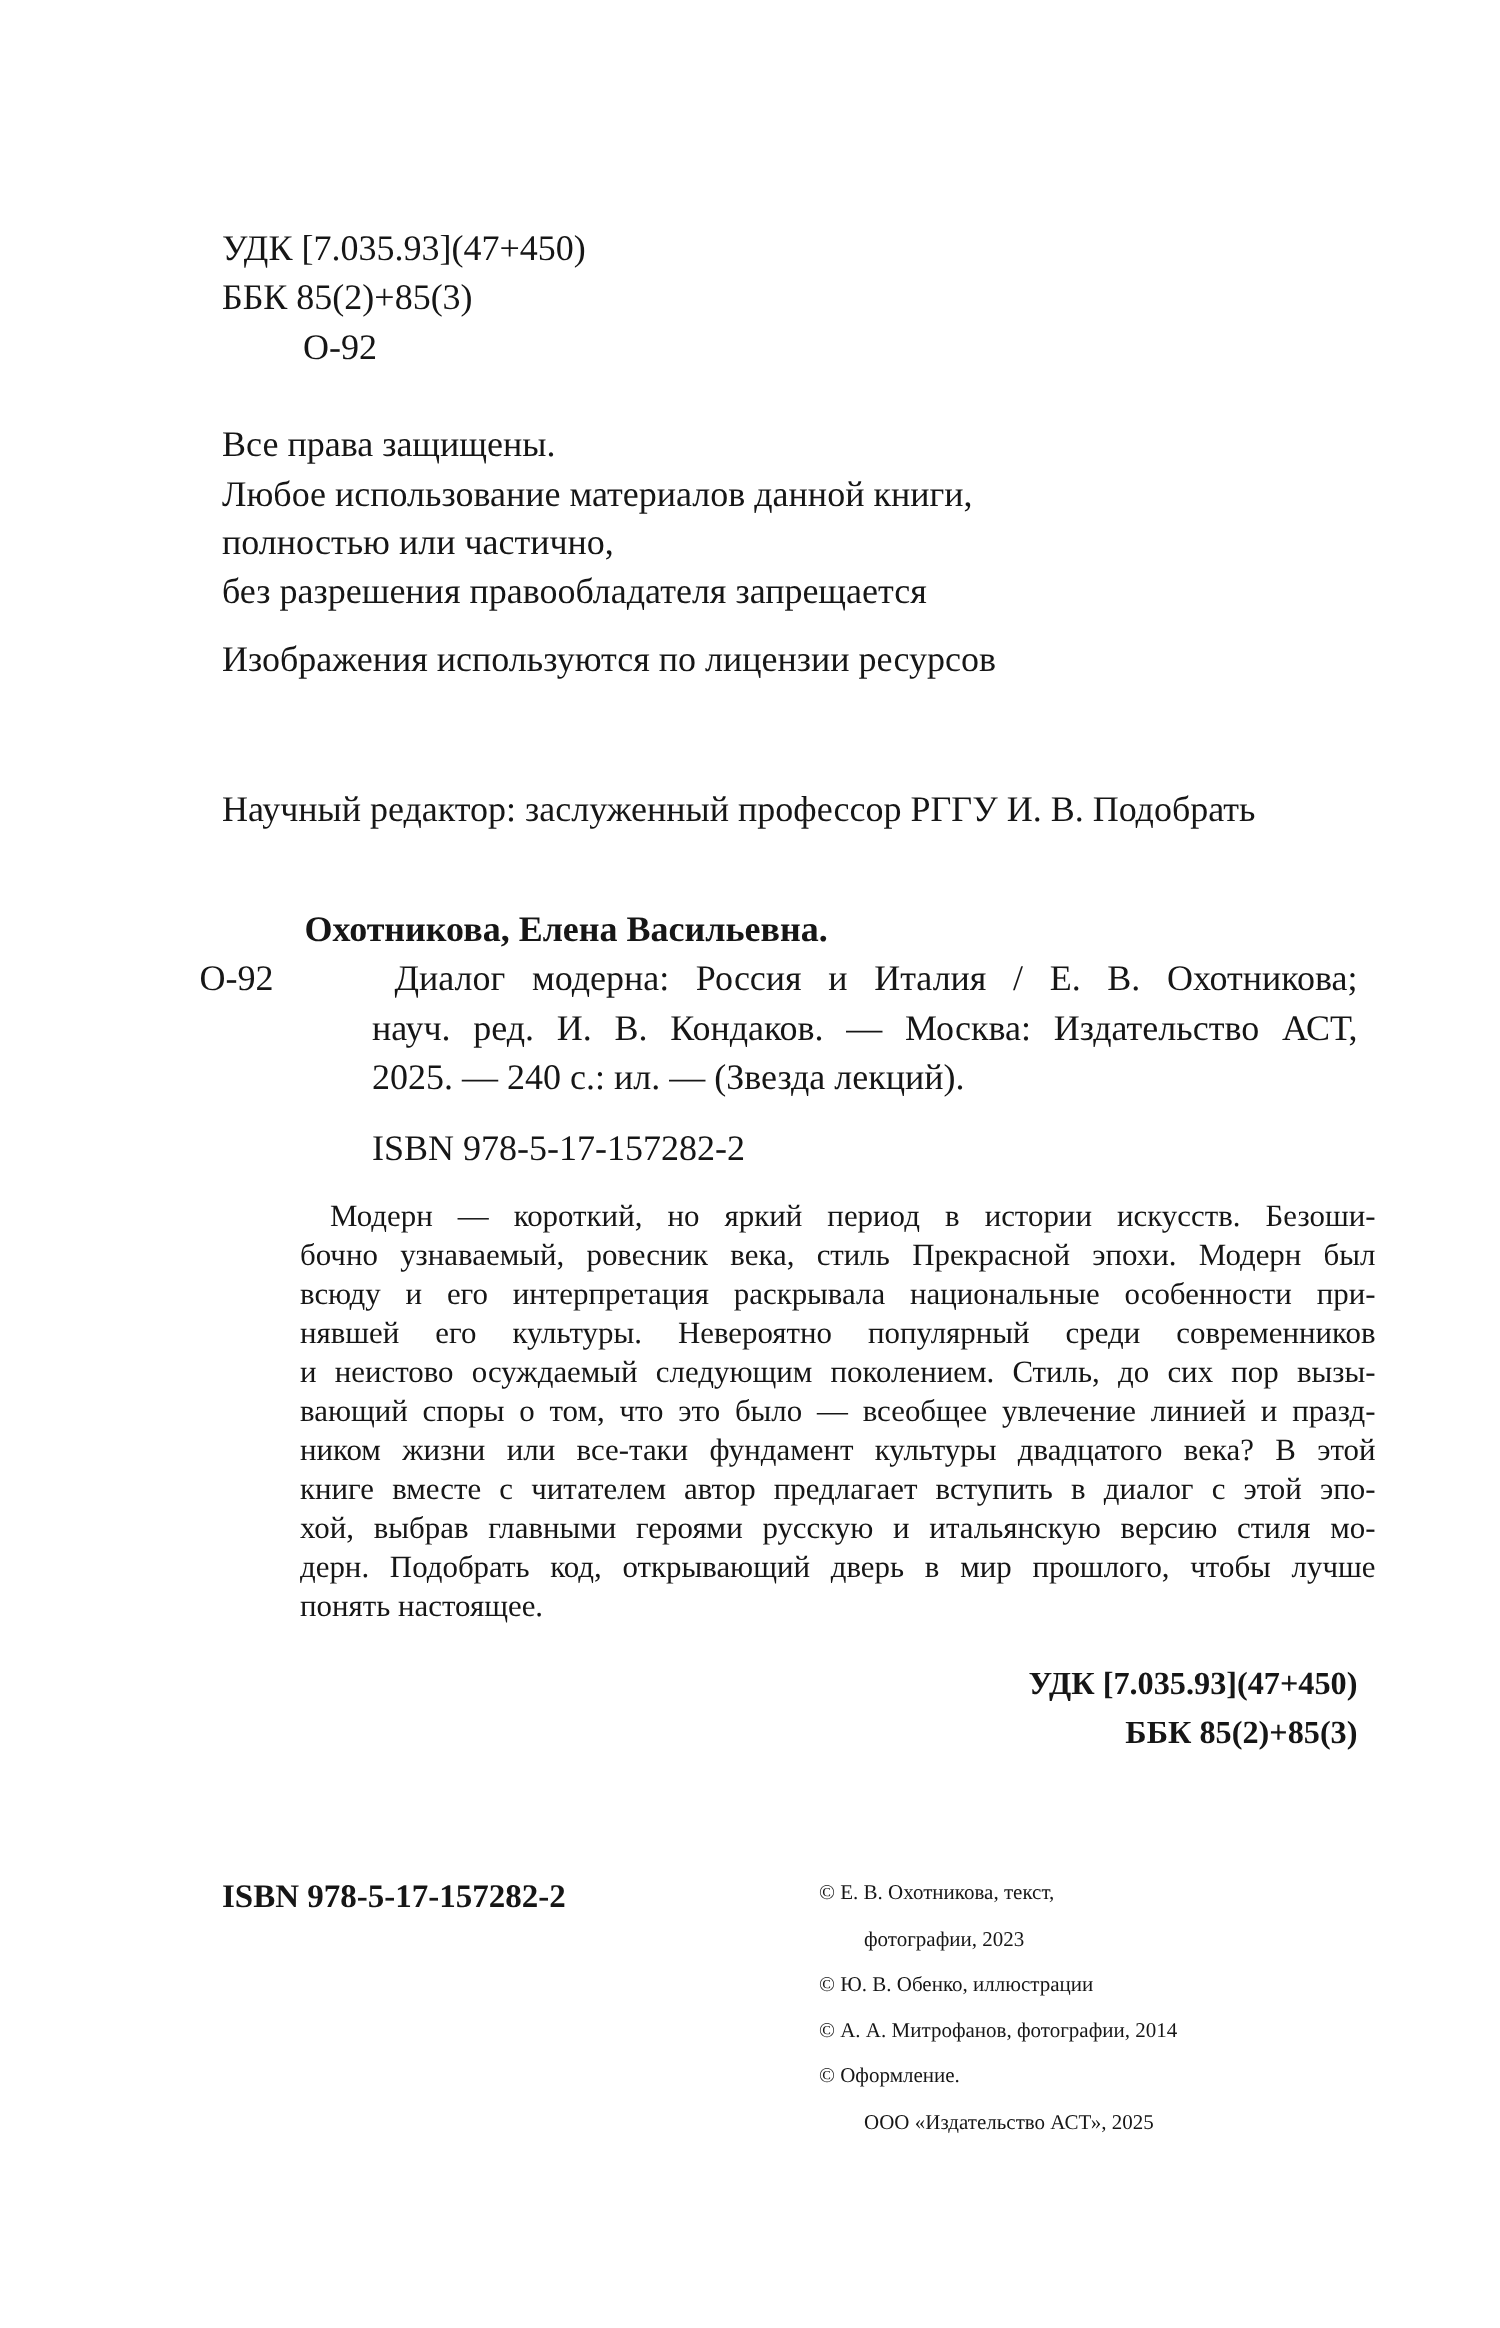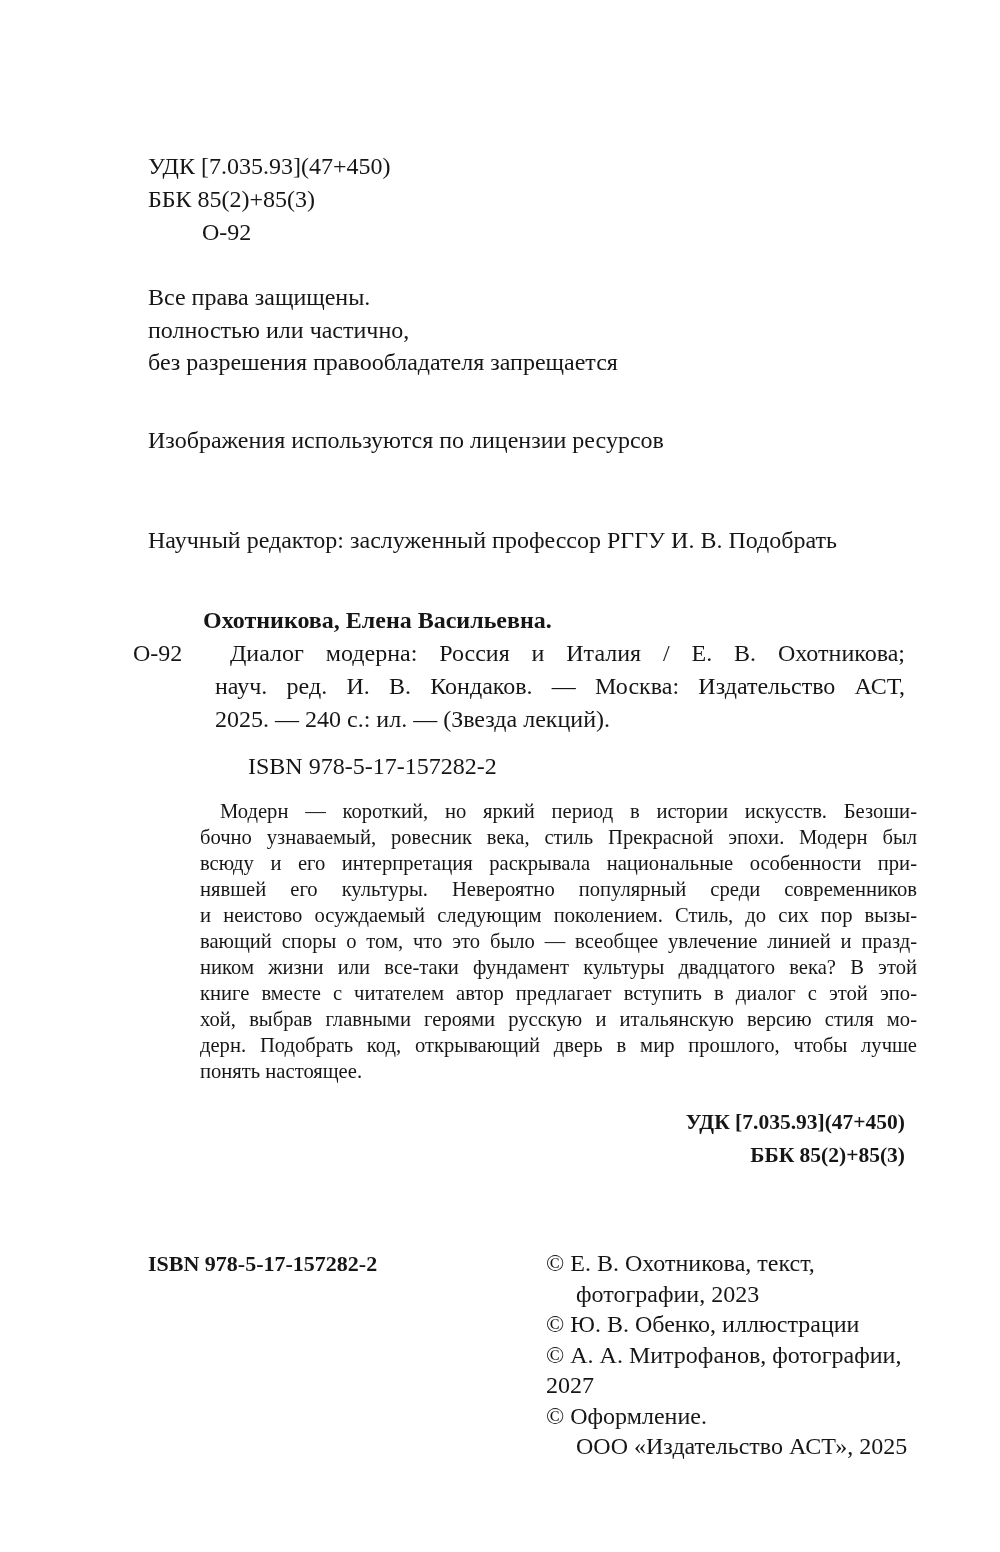--- a/index.html
+++ b/index.html
@@ -22,51 +22,52 @@
   
   .centered-block { left: 148px; width: 760px; text-align: left; font-size: 24px; line-height: 32.5px; }
   .rights-block  { top: 281px; }
   .license-block { top: 424px; }
   .editor-block  { top: 524px; }
 
   
   .card { left: 133px; top: 604px; width: 772px; font-size: 24px; line-height: 33px; }
   .card .heading { font-weight: bold; margin-left: 70px; }
   .card .sign { position: absolute; left: 0; top: 33px; }
-  .card .body { margin-left: 82px; }
+  .card .body { margin-left: 115px; }
   .jline { text-align: justify; text-align-last: justify; }
   .indent { text-indent: 15px; }
 
   .isbn-top { left: 248px; top: 753px; font-size: 24px; }
 
   
   .annotation { left: 200px; top: 798px; width: 717px; font-size: 20.6px; line-height: 26px; }
   .annotation .first { text-indent: 20px; }
 
   
   .codes-bottom { right: 95px; top: 1106px; text-align: right; font-weight: bold; font-size: 21.5px; line-height: 33px; }
 
   
   .isbn-bottom { left: 148px; top: 1251px; font-weight: bold; font-size: 22px; }
-  .copyright { left: 546px; top: 1248px; width: 390px; font-size: 24px; line-height: 30.5px; }
+  .copyright { left: 546px; top: 1248px; width: 390px; font-size: 14px; line-height: 30.5px; }
   .copyright .cont { padding-left: 30px; }
 </style>
 </head>
 <body>
 
 <div class="page">
 
   <div class="abs codes-top">
     <div>УДК [7.035.93](47+450)</div>
     <div>ББК 85(2)+85(3)</div>
     <div class="author-sign">О-92</div>
   </div>
 
   <div class="abs centered-block rights-block">
       <div>Все права защищены.</div>
+      <div>Любое использование материалов данной книги,</div>
       <div>полностью или частично,</div>
       <div>без разрешения правообладателя запрещается</div>
     </div>
 
   <div class="abs centered-block license-block">
       <div>Изображения используются по лицензии ресурсов</div>
     </div>
 
   <div class="abs centered-block editor-block">
     <div>Научный редактор: заслуженный профессор РГГУ И. В. Подобрать</div>
@@ -102,18 +103,18 @@
     <div>УДК [7.035.93](47+450)</div>
     <div>ББК 85(2)+85(3)</div>
   </div>
 
   <div class="abs isbn-bottom">ISBN 978-5-17-157282-2</div>
 
   <div class="abs copyright">
       <div>© Е. В. Охотникова, текст,</div>
       <div class="cont">фотографии, 2023</div>
       <div>© Ю. В. Обенко, иллюстрации</div>
-      <div>© А. А. Митрофанов, фотографии, 2027</div>
+      <div>© А. А. Митрофанов, фотографии, 2014</div>
       <div>© Оформление.</div>
       <div class="cont">ООО «Издательство АСТ», 2025</div>
     </div>
 
 </div>
 
 </body></html>

